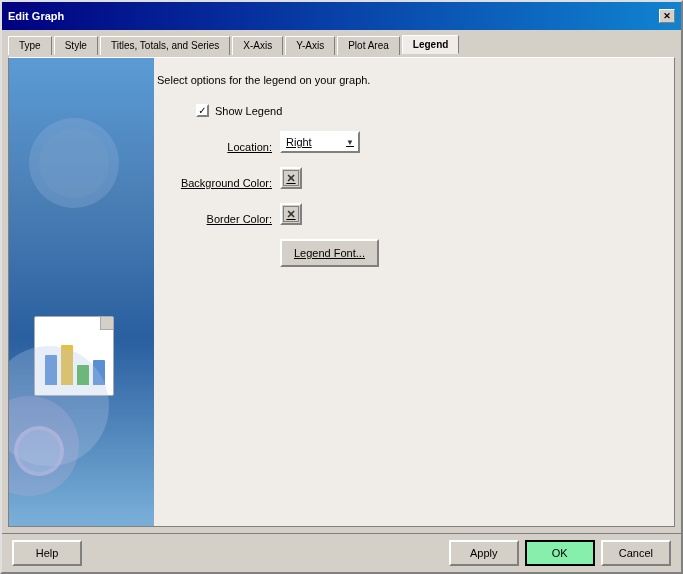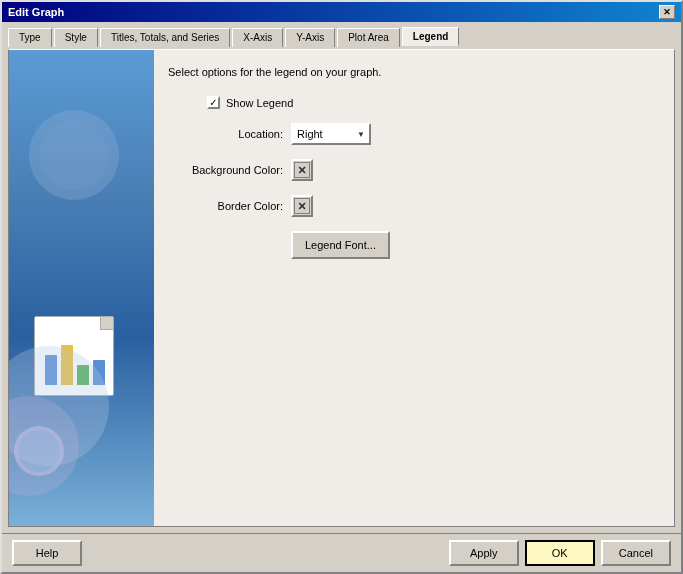--- a/index.html
+++ b/index.html
@@ -23,21 +23,21 @@
       flex-direction: column;
     }
 
     .title-bar {
       background: linear-gradient(to right, #000080, #1084d0);
       color: white;
       padding: 3px 6px;
       display: flex;
       align-items: center;
       justify-content: space-between;
-      height: 20px;
+      height: 28px;
       flex-shrink: 0;
     }
 
     .title-bar-text {
       font-size: 11px;
       font-weight: bold;
       color: white;
     }
 
     .title-bar-close {
@@ -195,21 +195,21 @@
     .magnifier-circle {
       width: 50px;
       height: 50px;
       border-radius: 50%;
       border: 4px solid rgba(180,180,220,0.6);
       background: rgba(200,210,240,0.3);
     }
 
     .panel-content {
       flex: 1;
-      padding: 16px 14px;
+      padding: 16px 3px;
       display: flex;
       flex-direction: column;
       gap: 14px;
       border-radius: 7px;
     }
 
     .panel-description {
       font-size: 11px;
       color: #000;
       margin-bottom: 4px;
@@ -238,22 +238,23 @@
 
     .checkbox-checked::after {
       content: '✓';
       font-size: 10px;
       color: #000;
       line-height: 1;
     }
 
     .form-row {
       display: flex;
-      align-items: center;
+      align-items: flex-end;
       gap: 8px;
+      text-decoration: underline;
     }
 
     .form-label {
       font-size: 11px;
       color: #000;
       width: 115px;
       text-align: right;
       flex-shrink: 0;
     }
 
@@ -349,21 +350,21 @@
       font-size: 11px;
       cursor: pointer;
       min-width: 70px;
       display: flex;
       align-items: center;
       justify-content: center;
     }
 
     .btn-ok {
       border: 2px solid #000;
-      background: #fef9c3;
+      background: #86efac;
     }
 
     .sidebar-circles {
       position: absolute;
       top: 60px;
       left: 20px;
       width: 100px;
       height: 100px;
     }
 

